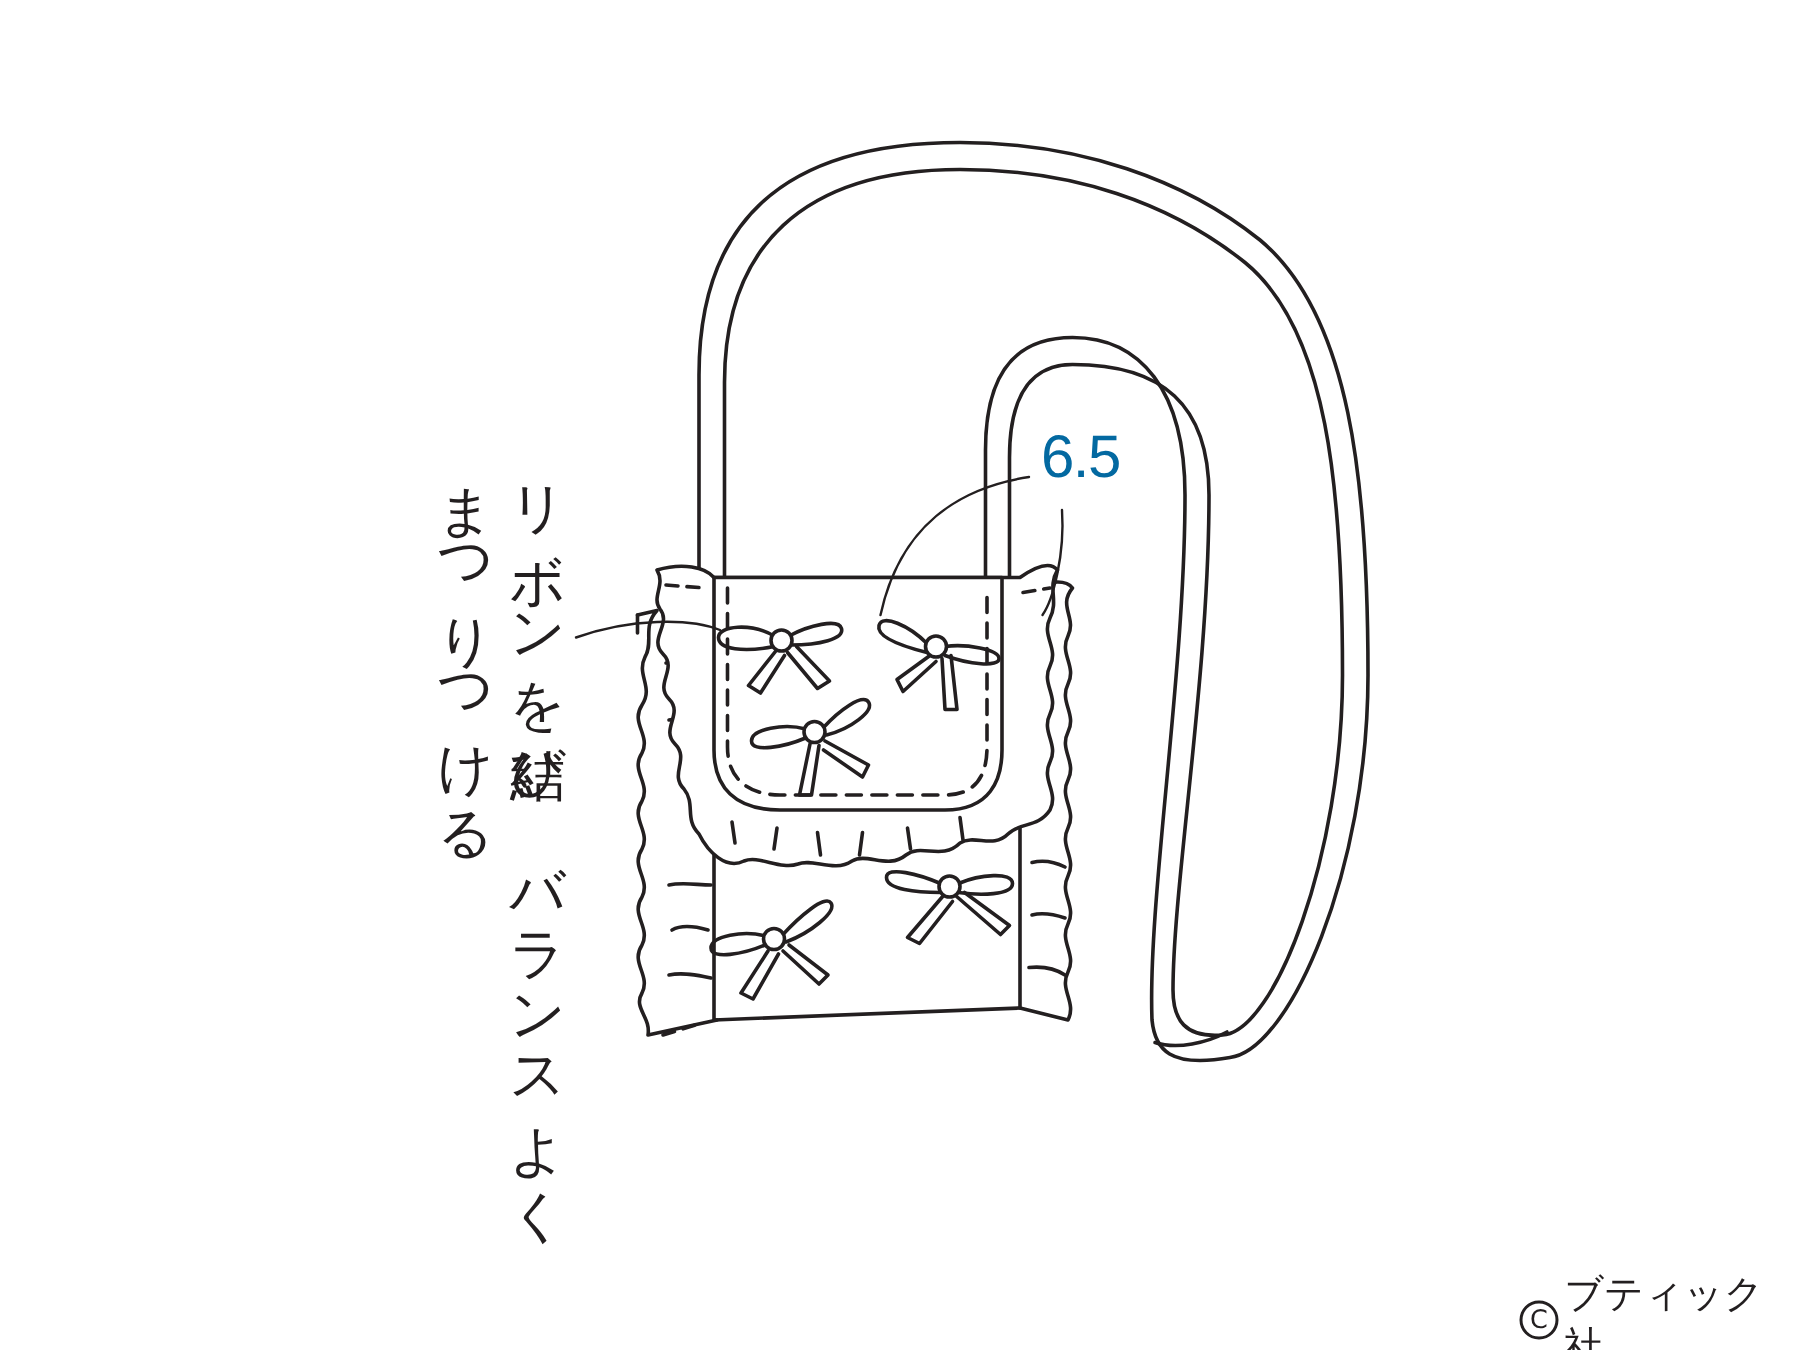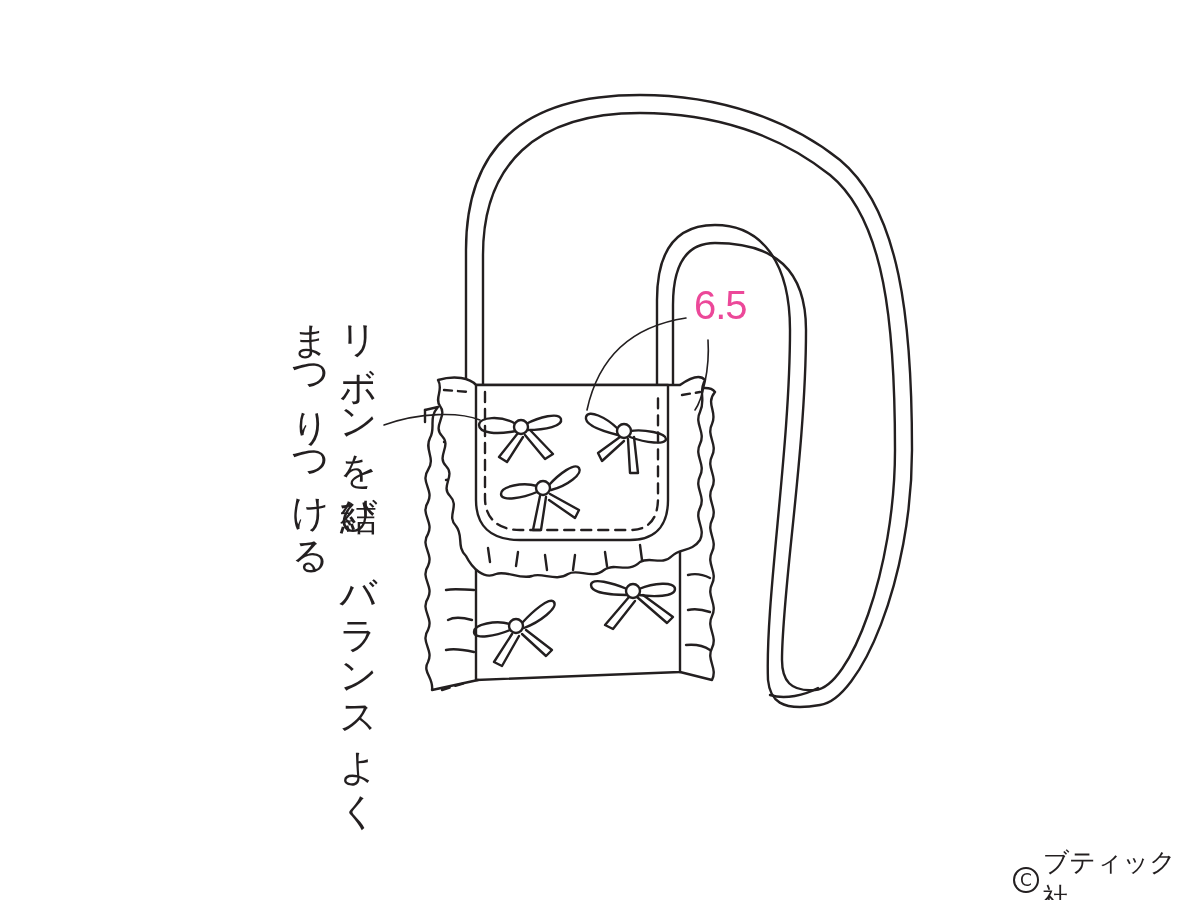--- a/index.html
+++ b/index.html
@@ -3,21 +3,21 @@
 <meta charset="utf-8">
 <style>
   html, body { margin: 0; padding: 0; background: #ffffff; }
   body { width: 1200px; height: 900px; position: relative; overflow: hidden;
          font-family: "DejaVu Sans", sans-serif; color: #231f20; }
   #art { position: absolute; left: 0; top: 0; }
   .vtext { position: absolute; writing-mode: vertical-rl; font-size: 37px;
            line-height: 44px; letter-spacing: 1px; color: #231f20; white-space: nowrap; }
   #label-main { left: 336px; top: 298px; }
   #label-sub { left: 288px; top: 298px; }
-  #dim { position: absolute; left: 694px; top: 283px; font-size: 40px; color: #ec4899;
+  #dim { position: absolute; left: 694px; top: 283px; font-size: 40px; color: #0369a1;
          font-family: "Liberation Sans", sans-serif; letter-spacing: -1px; }
   #credit { position: absolute; left: 1013px; top: 845px; font-size: 26px; color: #231f20;
             display: flex; align-items: center; gap: 4px; }
   #credit .c { display:inline-flex; width:26px; height:26px; border:2px solid #231f20; border-radius:50%;
                align-items:center; justify-content:center; font-size:17px; box-sizing:border-box; }
 </style>
 </head>
 <body>
 
 <svg id="art" width="1200" height="900" viewBox="0 0 1200 900" fill="none" stroke="#231f20" stroke-width="2.4" stroke-linecap="round" stroke-linejoin="round">

